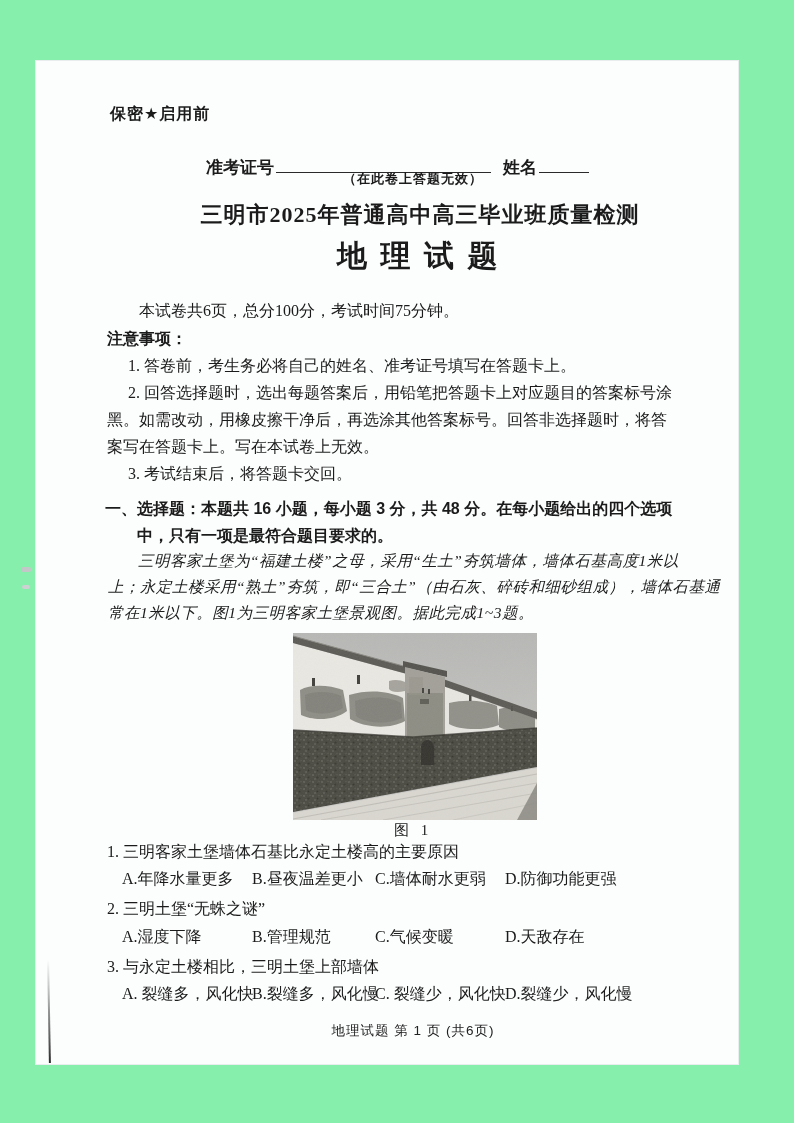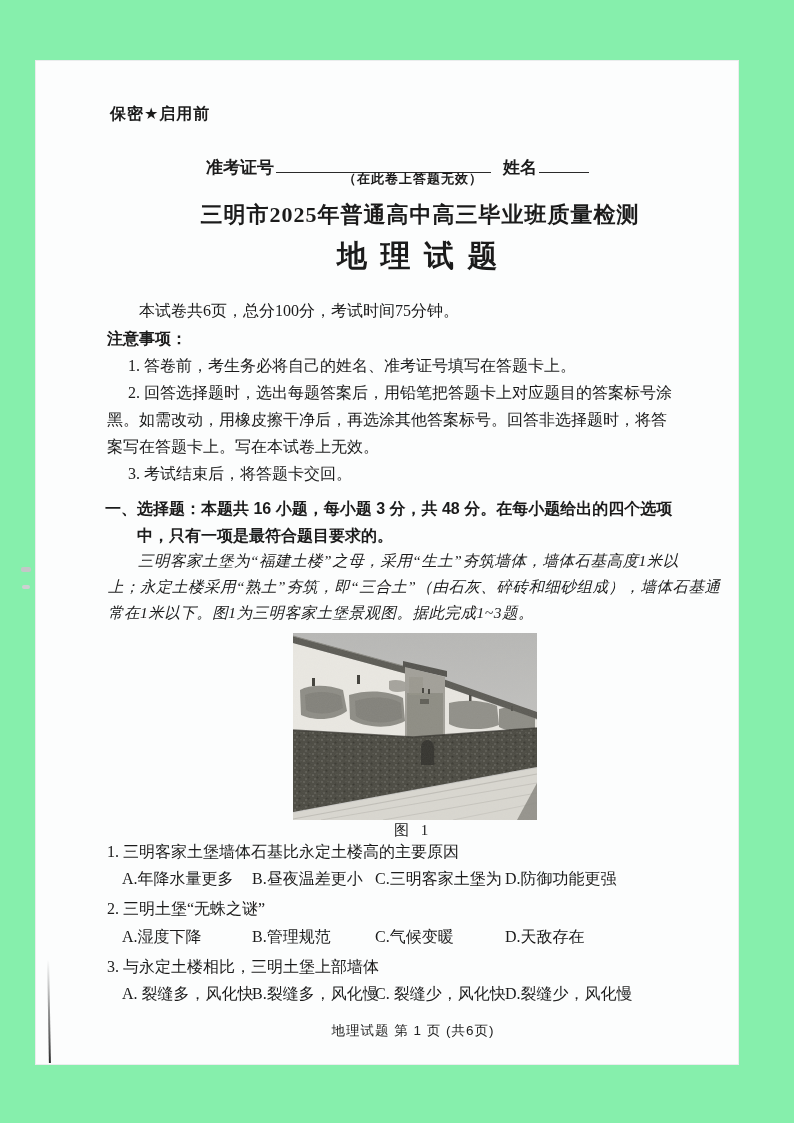--- a/index.html
+++ b/index.html
@@ -148,21 +148,21 @@
       <rect width="244" height="187" filter="url(#grain)" opacity="0.6"></rect>
     </svg>
   </div>
 
   <div class="abs serif caption c">图 1</div>
 
   <div class="abs serif stem q1s">1. 三明客家土堡墙体石基比永定土楼高的主要原因</div>
   <div class="abs optrow o1">
     <span class="opt serif oa">A.年降水量更多</span>
     <span class="opt serif ob">B.昼夜温差更小</span>
-    <span class="opt serif oc">C.三明客家土堡为</span>
+    <span class="opt serif oc">C.墙体耐水更弱</span>
     <span class="opt serif od">D.防御功能更强</span>
   </div>
 
   <div class="abs serif stem q2s">2. 三明土堡“无蛛之谜”</div>
   <div class="abs optrow o2">
     <span class="opt serif oa">A.湿度下降</span>
     <span class="opt serif ob">B.管理规范</span>
     <span class="opt serif oc">C.气候变暖</span>
     <span class="opt serif od">D.天敌存在</span>
   </div>

